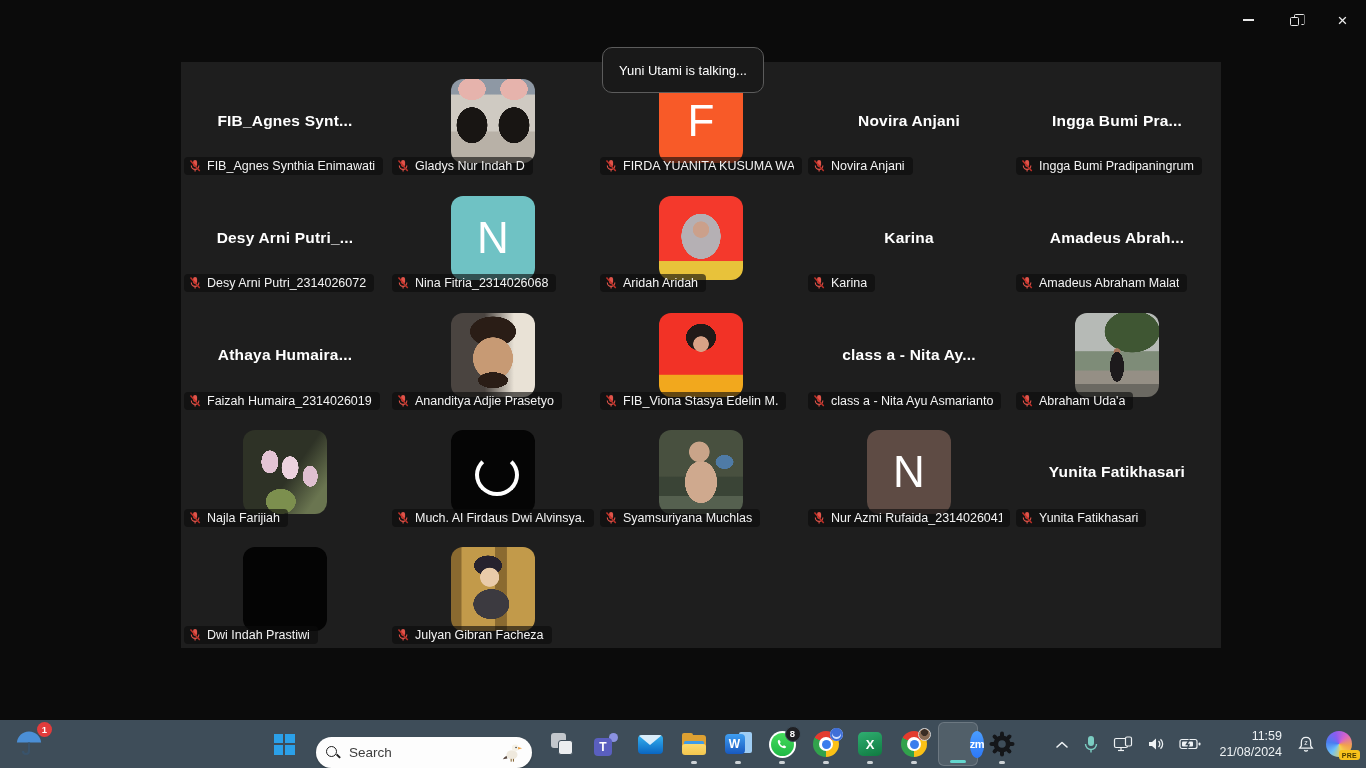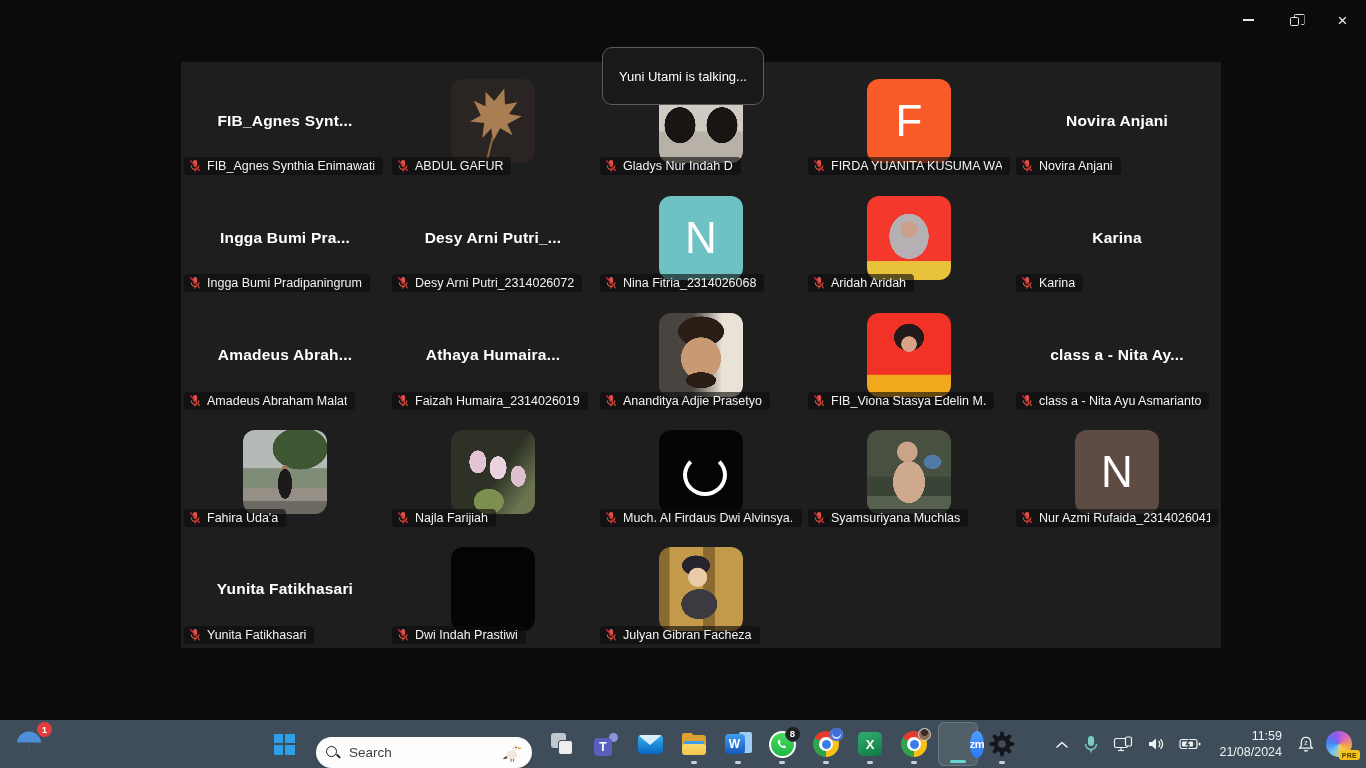--- a/index.html
+++ b/index.html
@@ -74,21 +74,21 @@
         radial-gradient(ellipse 18% 14% at 78% 38%, #4f7ba6 59%, transparent 60%),
         linear-gradient(180deg,#48503f 0 55%, #3a4436 56% 78%, #55604f 79%); }
   .photo-dark { background:#040404; }
   .photo-julyan { background:
         radial-gradient(circle at 46% 36%, #e9cba9 13%, transparent 14%),
         radial-gradient(ellipse 28% 20% at 44% 22%, #26222e 59%, transparent 60%),
         radial-gradient(ellipse 36% 30% at 48% 68%, #3c3a40 59%, transparent 60%),
         linear-gradient(90deg,#8a6a30 0 12%, #c29a4a 13% 52%, #8a6a30 53% 66%, #c29a4a 67%); }
 
   
-  .toast { position:absolute; left:602px; top:47px; width:162px; height:58px; z-index:20;
+  .toast { position:absolute; left:602px; top:47px; width:162px; height:46px; z-index:20;
            background:#191919; border:1px solid #5c5c5c; border-radius:10px;
            display:flex; align-items:center; justify-content:center;
            color:#fff; font-size:13px; }
 
   
   .taskbar { position:absolute; left:0; bottom:0; width:1366px; height:48px; background:#3e4d59; z-index:40; }
   .tb-weather { position:absolute; left:14px; top:8px; width:34px; height:34px; }
   .tb-badge { position:absolute; top:-6px; right:-4px; min-width:15px; height:15px; border-radius:8px;
               background:#e23c3c; color:#fff; font-size:9.5px; font-weight:700;
               display:flex; align-items:center; justify-content:center; padding:0 3px; }
@@ -185,32 +185,20 @@
         <svg class="mic" viewBox="0 0 16 16">
           <rect x="5.8" y="1" width="4.6" height="8" rx="2.3" fill="#e0544a"></rect>
           <path d="M3.8,7.5 a4.3,4.3 0 0 0 8.6,0" stroke="#e0544a" fill="none" stroke-width="1.3"></path>
           <line x1="8.1" y1="12" x2="8.1" y2="14.2" stroke="#e0544a" stroke-width="1.3"></line>
           <line x1="2.8" y1="1.8" x2="13.4" y2="13.8" stroke="#c03028" stroke-width="1.6"></line>
         </svg>
         <span class="plabel-text">FIB_Agnes Synthia Enimawati</span>
       </div>
     </div>
     <div class="tile">
-      <div class="avatar photo photo-leaf"></div>
-      <div class="plabel">
-        <svg class="mic" viewBox="0 0 16 16">
-          <rect x="5.8" y="1" width="4.6" height="8" rx="2.3" fill="#e0544a"></rect>
-          <path d="M3.8,7.5 a4.3,4.3 0 0 0 8.6,0" stroke="#e0544a" fill="none" stroke-width="1.3"></path>
-          <line x1="8.1" y1="12" x2="8.1" y2="14.2" stroke="#e0544a" stroke-width="1.3"></line>
-          <line x1="2.8" y1="1.8" x2="13.4" y2="13.8" stroke="#c03028" stroke-width="1.6"></line>
-        </svg>
-        <span class="plabel-text">ABDUL GAFUR</span>
-      </div>
-    </div>
-    <div class="tile">
       <div class="avatar photo photo-gladys"></div>
       <div class="plabel">
         <svg class="mic" viewBox="0 0 16 16">
           <rect x="5.8" y="1" width="4.6" height="8" rx="2.3" fill="#e0544a"></rect>
           <path d="M3.8,7.5 a4.3,4.3 0 0 0 8.6,0" stroke="#e0544a" fill="none" stroke-width="1.3"></path>
           <line x1="8.1" y1="12" x2="8.1" y2="14.2" stroke="#e0544a" stroke-width="1.3"></line>
           <line x1="2.8" y1="1.8" x2="13.4" y2="13.8" stroke="#c03028" stroke-width="1.6"></line>
         </svg>
         <span class="plabel-text">Gladys Nur Indah D</span>
       </div>
@@ -361,21 +349,21 @@
     </div>
     <div class="tile">
       <div class="avatar photo photo-fahira"></div>
       <div class="plabel">
         <svg class="mic" viewBox="0 0 16 16">
           <rect x="5.8" y="1" width="4.6" height="8" rx="2.3" fill="#e0544a"></rect>
           <path d="M3.8,7.5 a4.3,4.3 0 0 0 8.6,0" stroke="#e0544a" fill="none" stroke-width="1.3"></path>
           <line x1="8.1" y1="12" x2="8.1" y2="14.2" stroke="#e0544a" stroke-width="1.3"></line>
           <line x1="2.8" y1="1.8" x2="13.4" y2="13.8" stroke="#c03028" stroke-width="1.6"></line>
         </svg>
-        <span class="plabel-text">Fahira Uda'a</span>
+        <span class="plabel-text">Abraham Uda'a</span>
       </div>
     </div>
     <div class="tile">
       <div class="avatar photo photo-najla"></div>
       <div class="plabel">
         <svg class="mic" viewBox="0 0 16 16">
           <rect x="5.8" y="1" width="4.6" height="8" rx="2.3" fill="#e0544a"></rect>
           <path d="M3.8,7.5 a4.3,4.3 0 0 0 8.6,0" stroke="#e0544a" fill="none" stroke-width="1.3"></path>
           <line x1="8.1" y1="12" x2="8.1" y2="14.2" stroke="#e0544a" stroke-width="1.3"></line>
           <line x1="2.8" y1="1.8" x2="13.4" y2="13.8" stroke="#c03028" stroke-width="1.6"></line>

